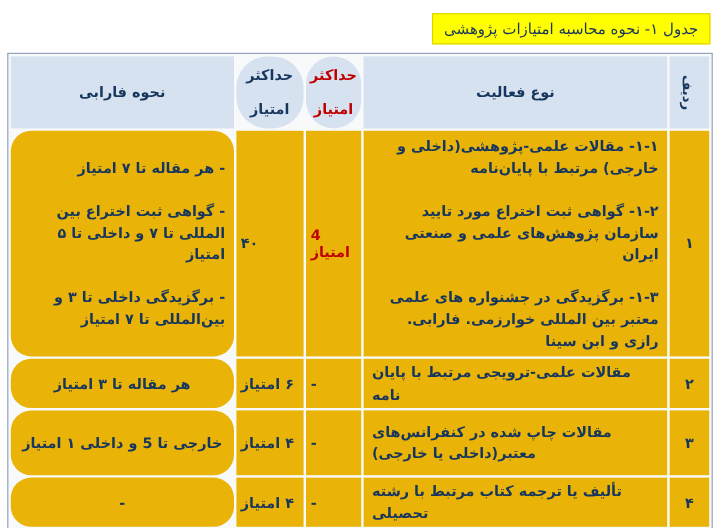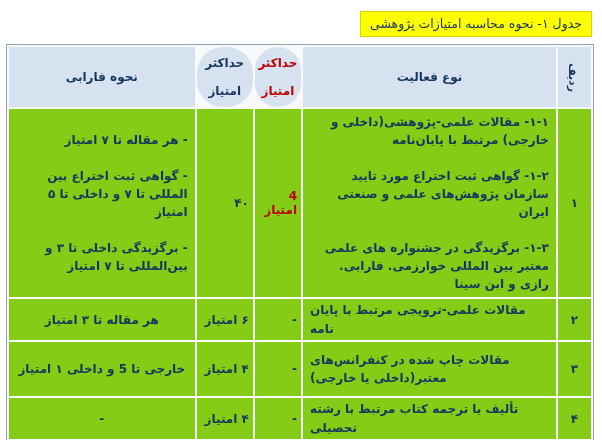--- a/index.html
+++ b/index.html
@@ -54,25 +54,25 @@
     padding:0 2px;
     border-radius:26px;
   }
   .red{color:#c00000;}
   .radif-rot{
     display:inline-block;
     transform:rotate(90deg);
     font-size:11px;
     white-space:nowrap;
   }
-  tbody td{background:#84cc16;}
+  tbody td{background:#eab308;}
   tbody td.cell-radif{text-align:center;}
   tbody td.cell-activity{text-align:left;padding:2px 7px;line-height:1.55;}
-  tbody td.cell-min,tbody td.cell-max{text-align:right;}
-  tbody td.cell-eval{text-align:center;line-height:1.5;}
+  tbody td.cell-min,tbody td.cell-max{text-align:left;}
+  tbody td.cell-eval{text-align:center;line-height:1.5;border-radius:17px;}
   tr.r1{height:152px;}
   tr.r2{height:26px;}
   tr.r3{height:54px;}
   tr.r4{height:24px;}
   tr.r1 td.cell-activity,
   tr.r1 td.cell-eval{
     white-space:pre-line;
     text-align:right;
     line-height:1.5;
     padding:4px 7px;

